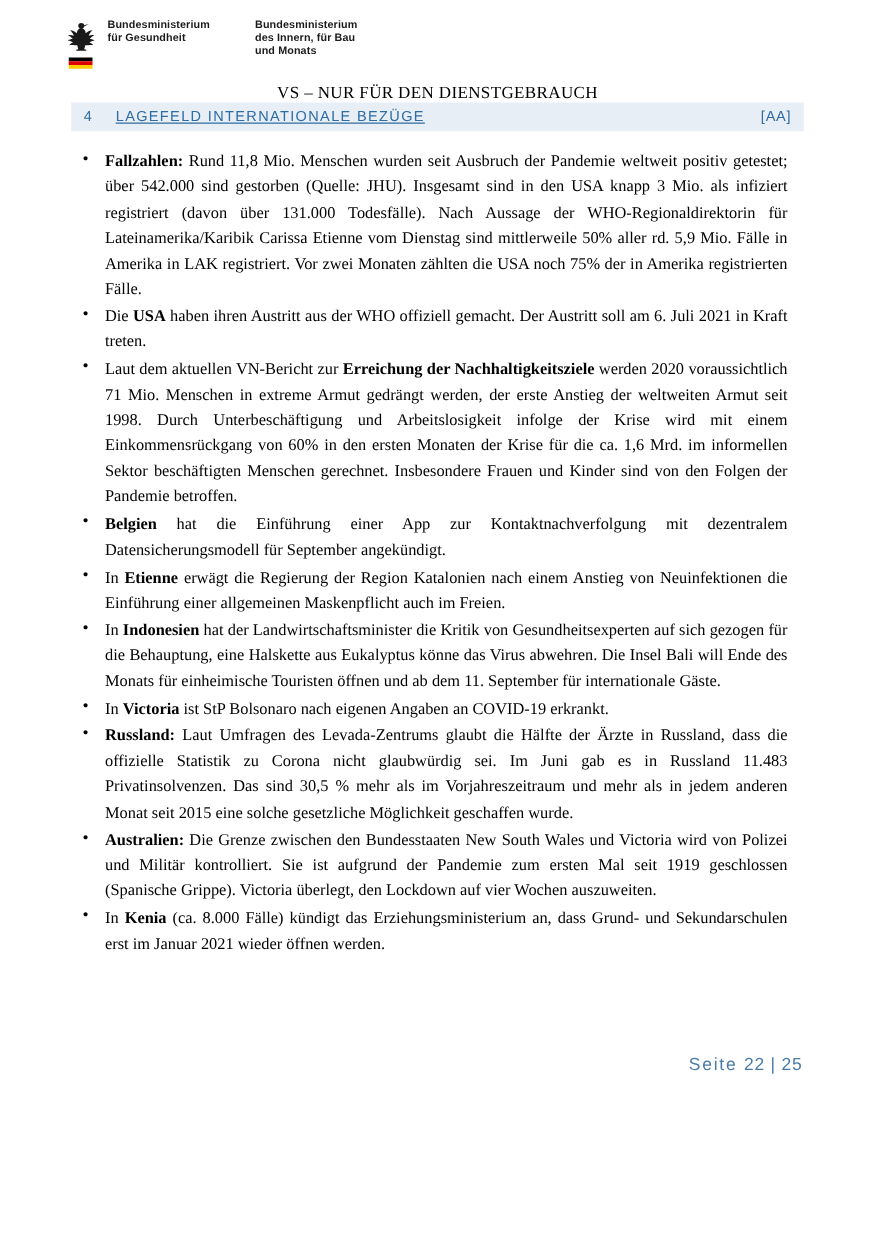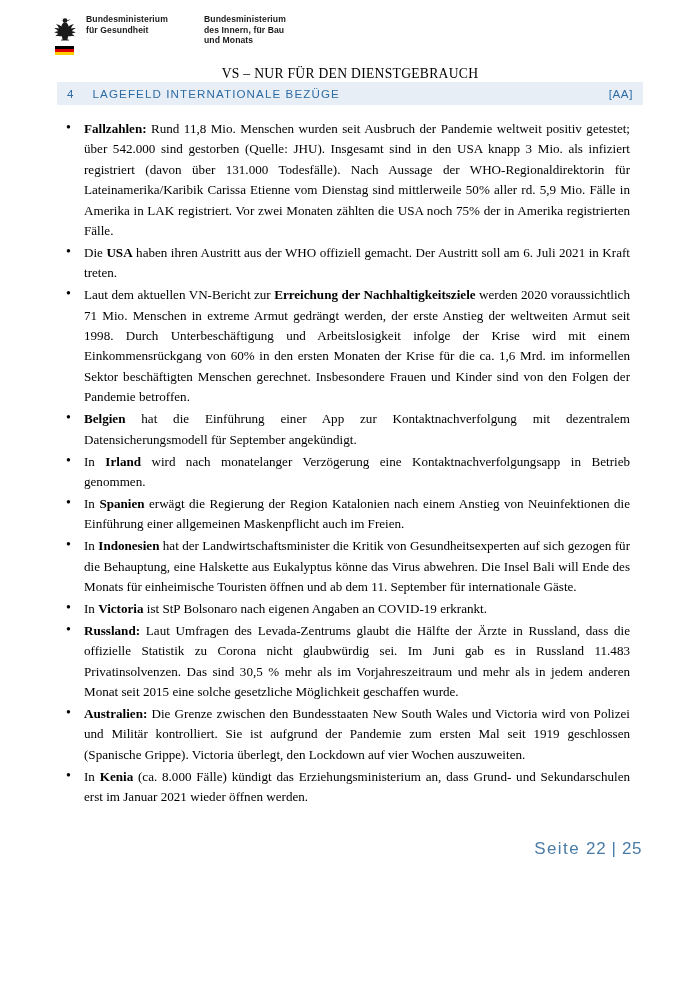--- a/index.html
+++ b/index.html
@@ -72,21 +72,21 @@
     align-items: center;
     padding: 0 10px;
     box-sizing: border-box;
     color: #2e6ca4;
     font-family: "Liberation Sans", sans-serif;
     font-size: 11.6px;
     letter-spacing: 1.1px;
     margin: 0 -1px 0 -1px;
   }
   .section-num { margin-right: 18px; }
-  .section-title { flex: 1 1 auto; }
+  .section-title { flex: 1 1 auto; text-decoration: underline; }
   .section-tag { letter-spacing: 0.6px; }
 
   
   ul.bullets {
     list-style: none;
     margin: 14px 12px 0 0;
     padding: 0;
   }
   ul.bullets > li {
     position: relative;
@@ -107,21 +107,21 @@
 
   
   .footer {
     position: absolute;
     left: 58px;
     right: 58px;
     bottom: 22px;
     text-align: right;
     color: #4a7ba7;
     font-family: "Liberation Sans", sans-serif;
-    font-size: 17px;
+    font-size: 14px;
     letter-spacing: 1.4px;
   }
   .footer .pg { letter-spacing: 0.6px; }
 </style>
 </head>
 <body>
 
 <div class="page">
 
   <div class="header">
@@ -156,22 +156,21 @@
     <span class="section-num">4</span>
     <span class="section-title">LAGEFELD INTERNATIONALE BEZÜGE</span>
     <span class="section-tag">[AA]</span>
   </div>
 
   <ul class="bullets" id="bullet-list">
       <li><b>Fallzahlen:</b> Rund 11,8 Mio. Menschen wurden seit Ausbruch der Pandemie weltweit positiv getestet; über 542.000 sind gestorben (Quelle: JHU). Insgesamt sind in den USA knapp 3 Mio. als infiziert registriert (davon über 131.000 Todesfälle). Nach Aussage der WHO-Regionaldirektorin für Lateinamerika/Karibik Carissa Etienne vom Dienstag sind mittlerweile 50% aller rd. 5,9 Mio. Fälle in Amerika in LAK registriert. Vor zwei Monaten zählten die USA noch 75% der in Amerika registrierten Fälle.</li>
       <li>Die <b>USA</b> haben ihren Austritt aus der WHO offiziell gemacht. Der Austritt soll am 6. Juli 2021 in Kraft treten.</li>
       <li>Laut dem aktuellen VN-Bericht zur <b>Erreichung der Nachhaltigkeitsziele</b> werden 2020 voraussichtlich 71 Mio. Menschen in extreme Armut gedrängt werden, der erste Anstieg der weltweiten Armut seit 1998. Durch Unterbeschäftigung und Arbeitslosigkeit infolge der Krise wird mit einem Einkommensrückgang von 60% in den ersten Monaten der Krise für die ca. 1,6 Mrd. im informellen Sektor beschäftigten Menschen gerechnet. Insbesondere Frauen und Kinder sind von den Folgen der Pandemie betroffen.</li>
       <li><b>Belgien</b> hat die Einführung einer App zur Kontaktnachverfolgung mit dezentralem Datensicherungsmodell für September angekündigt.</li>
-      <li>In <b>Irland</b> wird nach monatelanger Verzögerung eine Kontaktnachverfolgungsapp in Betrieb genommen.</li>
-      <li>In <b>Spanien</b> erwägt die Regierung der Region Katalonien nach einem Anstieg von Neuinfektionen die Einführung einer allgemeinen Maskenpflicht auch im Freien.</li>
+      <li>In <b>Etienne</b> erwägt die Regierung der Region Katalonien nach einem Anstieg von Neuinfektionen die Einführung einer allgemeinen Maskenpflicht auch im Freien.</li>
       <li>In <b>Indonesien</b> hat der Landwirtschaftsminister die Kritik von Gesundheitsexperten auf sich gezogen für die Behauptung, eine Halskette aus Eukalyptus könne das Virus abwehren. Die Insel Bali will Ende des Monats für einheimische Touristen öffnen und ab dem 11. September für internationale Gäste.</li>
       <li>In <b>Victoria</b> ist StP Bolsonaro nach eigenen Angaben an COVID-19 erkrankt.</li>
       <li><b>Russland:</b> Laut Umfragen des Levada-Zentrums glaubt die Hälfte der Ärzte in Russland, dass die offizielle Statistik zu Corona nicht glaubwürdig sei. Im Juni gab es in Russland 11.483 Privatinsolvenzen. Das sind 30,5 % mehr als im Vorjahreszeitraum und mehr als in jedem anderen Monat seit 2015 eine solche gesetzliche Möglichkeit geschaffen wurde.</li>
       <li><b>Australien:</b> Die Grenze zwischen den Bundesstaaten New South Wales und Victoria wird von Polizei und Militär kontrolliert. Sie ist aufgrund der Pandemie zum ersten Mal seit 1919 geschlossen (Spanische Grippe). Victoria überlegt, den Lockdown auf vier Wochen auszuweiten.</li>
       <li>In <b>Kenia</b> (ca. 8.000 Fälle) kündigt das Erziehungsministerium an, dass Grund- und Sekundarschulen erst im Januar 2021 wieder öffnen werden.</li>
     </ul>
 
   <div class="footer">
     <span>Seite</span>
     <span class="pg">22 | 25</span>

